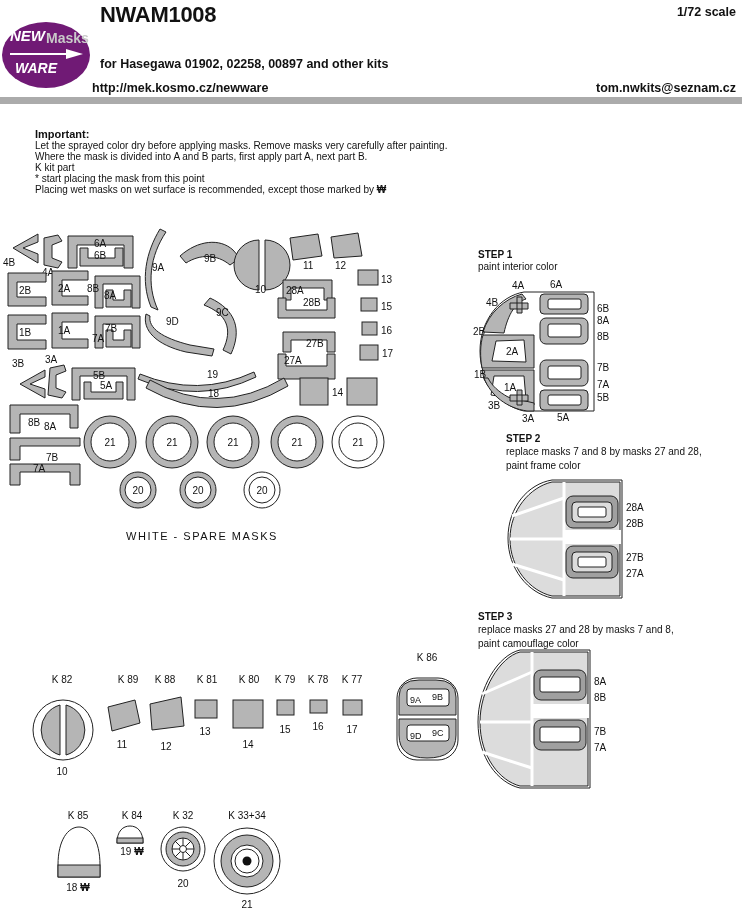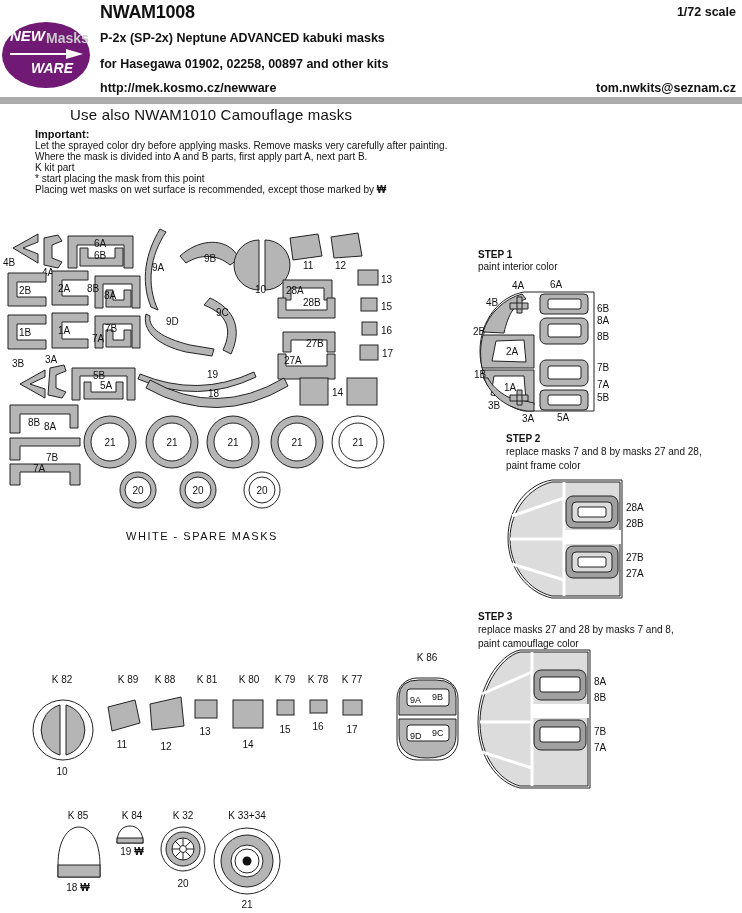--- a/index.html
+++ b/index.html
@@ -1,21 +1,21 @@
 <!DOCTYPE html>
 <html style="--c-mask: #b5b5b5; --c-light: #dcdcdc; --c-frame: #a0a0a0; --c-divider: #ababab;"><head>
 <meta charset="utf-8">
 <style>
   html,body{margin:0;padding:0;background:#777;}
   .page{position:relative;width:742px;height:913px;background:#fff;
         font-family:"Liberation Sans",sans-serif;color:#111;overflow:hidden;margin:0 auto;}
   .abs{position:absolute;}
   .b{font-weight:bold;}
   .hdr{font-size:12.5px;font-weight:bold;white-space:nowrap;}
-  .title{font-size:18px;font-weight:bold;letter-spacing:-.3px;}
+  .title{font-size:22px;font-weight:bold;letter-spacing:-.3px;}
   .banner{font-size:15px;letter-spacing:.2px;}
   .imp{font-size:10px;line-height:11px;white-space:nowrap;}
   .imp .h{font-size:11px;font-weight:bold;}
   .wmark{font-weight:bold;}
   .logo{background:#701a75;border-radius:50%;}
   .logo span{position:absolute;color:#fff;font-style:italic;font-weight:bold;}
   .divider{background:var(--c-divider,#ababab);}
   svg text{font-family:"Liberation Sans",sans-serif;font-size:10px;fill:#111;}
   svg text.lblm{text-anchor:middle;}
   svg text.sm{font-size:9px;}
@@ -33,31 +33,29 @@
 
 <div class="page">
 
   <div class="abs logo" style="left:2px;top:22px;width:88px;height:66px;">
     <span style="left:8px;top:5px;font-size:15px;">NEW</span>
     <span style="left:44px;top:8px;font-size:14px;color:#c9c9c9;font-style:normal;">Masks</span>
     <svg class="abs" style="left:6px;top:27px;" width="76" height="10">
       <line x1="2" y1="5" x2="60" y2="5" stroke="#fff" stroke-width="2"></line>
       <polygon points="58,0 75,5 58,10" fill="#fff"></polygon>
     </svg>
-    <span style="left:29px;top:38px;font-size:14px;">WARE</span>
+    <span style="left:13px;top:38px;font-size:14px;">WARE</span>
   </div>
 
   <div class="abs title" style="left:100px;top:2px;">NWAM1008</div>
   <div class="abs hdr" style="right:6px;top:5px;">1/72 scale</div>
-  <div class="abs hdr" style="left:100px;top:31px;">P-2x (SP-2x) Neptune ADVANCED kabuki masks</div>
   <div class="abs hdr" style="left:100px;top:57px;">for Hasegawa 01902, 02258, 00897 and other kits</div>
-  <div class="abs hdr" style="left:100px;top:81px;">http://mek.kosmo.cz/newware</div>
+  <div class="abs hdr" style="left:92px;top:81px;">http://mek.kosmo.cz/newware</div>
   <div class="abs hdr" style="right:6px;top:81px;">tom.nwkits@seznam.cz</div>
   <div class="abs divider" style="left:0;top:97px;width:742px;height:7px;"></div>
-  <div class="abs banner" style="left:70px;top:106px;">Use also NWAM1010 Camouflage masks</div>
 
   <div class="abs imp" style="left:35px;top:129px;width:500px;">
     <div class="h">Important:</div>
     <div>Let the sprayed color dry before applying masks. Remove masks very carefully after painting.</div>
     <div>Where the mask is divided into A and B parts, first apply part A, next part B.</div>
     <div>K kit part</div>
     <div>* start placing the mask from this point</div>
     <div><span>Placing wet masks on wet surface is recommended, except those marked by</span> <span class="wmark">₩</span></div>
   </div>
 

